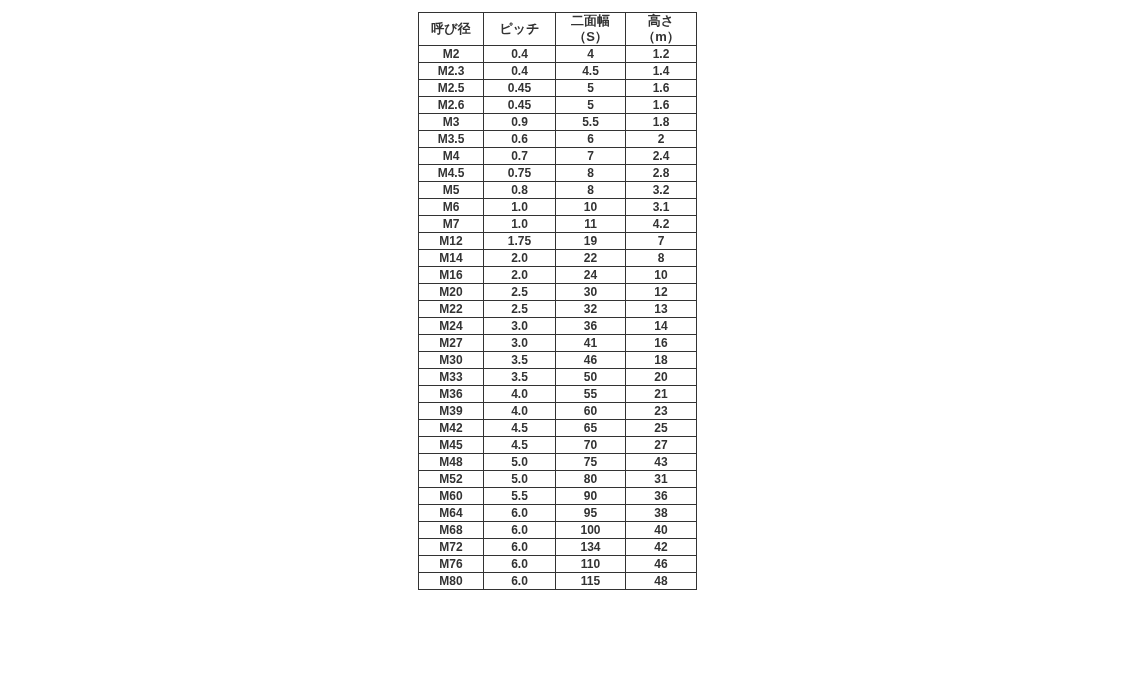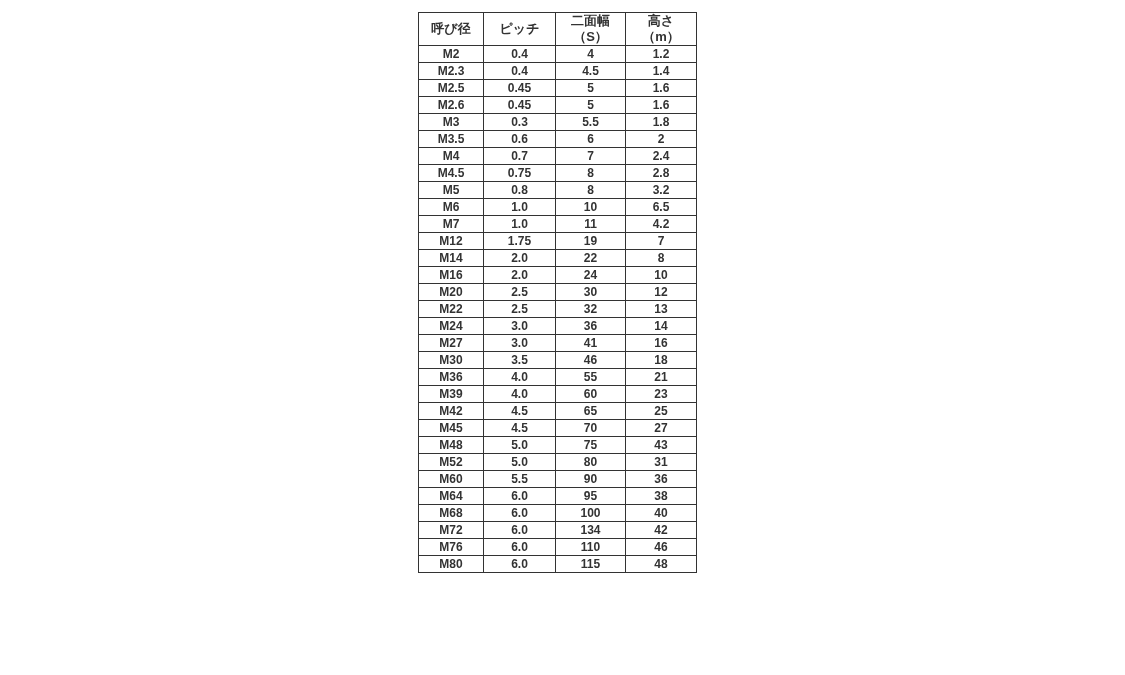--- a/index.html
+++ b/index.html
@@ -86,21 +86,21 @@
           <td>1.6</td>
         </tr>
         <tr>
           <td>M2.6</td>
           <td>0.45</td>
           <td>5</td>
           <td>1.6</td>
         </tr>
         <tr>
           <td>M3</td>
-          <td>0.3</td>
+          <td>0.9</td>
           <td>5.5</td>
           <td>1.8</td>
         </tr>
         <tr>
           <td>M3.5</td>
           <td>0.6</td>
           <td>6</td>
           <td>2</td>
         </tr>
         <tr>
@@ -118,21 +118,21 @@
         <tr>
           <td>M5</td>
           <td>0.8</td>
           <td>8</td>
           <td>3.2</td>
         </tr>
         <tr>
           <td>M6</td>
           <td>1.0</td>
           <td>10</td>
-          <td>6.5</td>
+          <td>3.1</td>
         </tr>
         <tr>
           <td>M7</td>
           <td>1.0</td>
           <td>11</td>
           <td>4.2</td>
         </tr>
         <tr>
           <td>M12</td>
           <td>1.75</td>
@@ -173,20 +173,26 @@
           <td>M27</td>
           <td>3.0</td>
           <td>41</td>
           <td>16</td>
         </tr>
         <tr>
           <td>M30</td>
           <td>3.5</td>
           <td>46</td>
           <td>18</td>
+        </tr>
+        <tr>
+          <td>M33</td>
+          <td>3.5</td>
+          <td>50</td>
+          <td>20</td>
         </tr>
         <tr>
           <td>M36</td>
           <td>4.0</td>
           <td>55</td>
           <td>21</td>
         </tr>
         <tr>
           <td>M39</td>
           <td>4.0</td>

